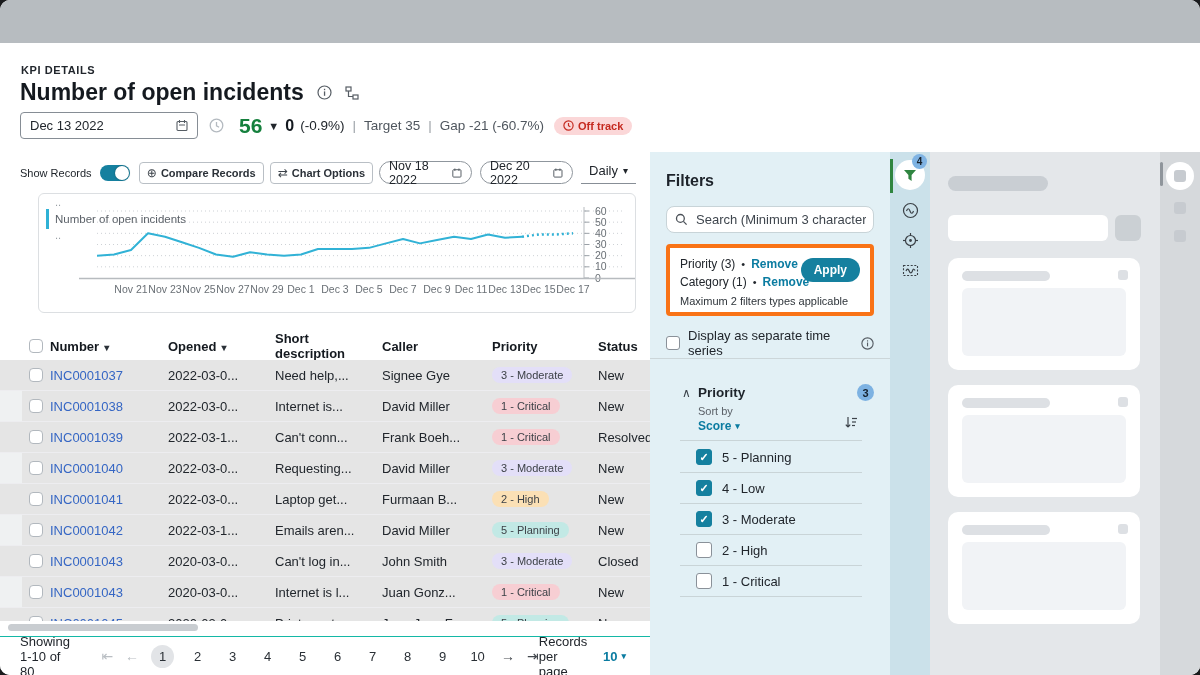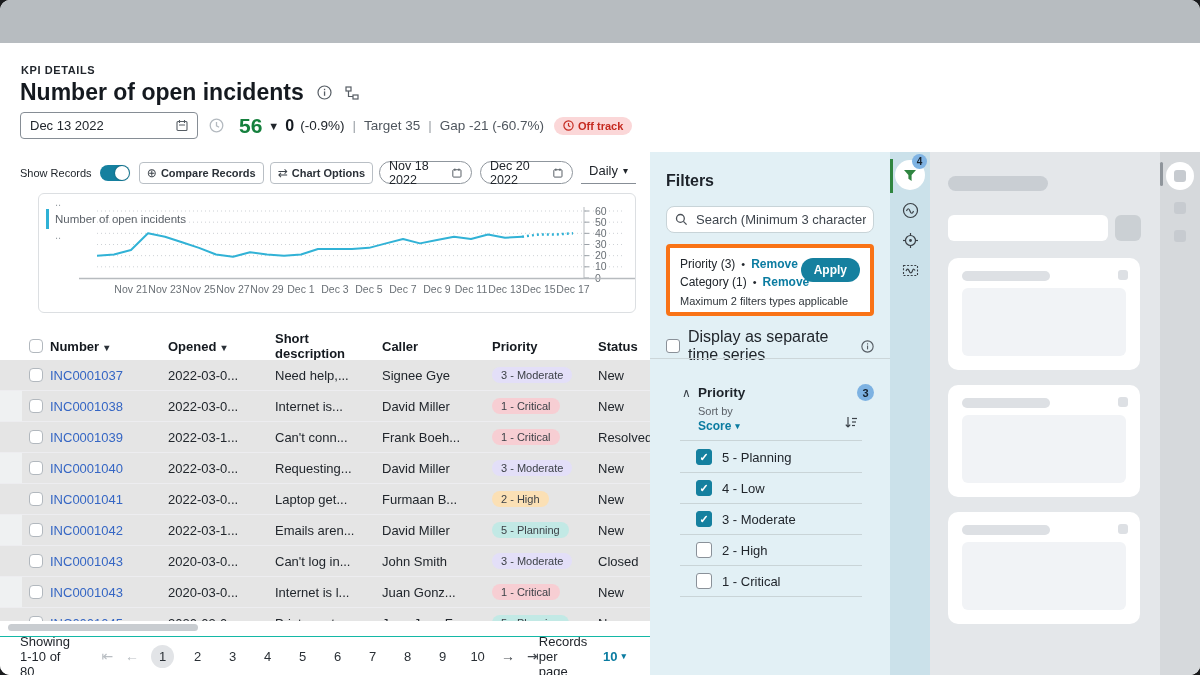--- a/index.html
+++ b/index.html
@@ -97,21 +97,21 @@
   .f-search .mag{margin:0 6px 0 8px;}
   .f-card{position:absolute;left:16px;top:92px;width:208px;height:72px;background:#ffffff;border:4px solid #f97316;
     border-radius:4px;box-sizing:border-box;padding:9px 10px;}
   .f-line{display:flex;align-items:center;gap:6px;font-size:12px;color:#21262c;margin-bottom:4px;}
   .f-bullet{color:#21262c;font-size:11px;}
   .f-remove{color:#0b7ca1;font-weight:bold;font-size:12px;}
   .f-apply{position:absolute;right:10px;top:10px;height:24px;padding:0 13px;border-radius:12px;background:#15809f;
     color:#fff;font-size:12px;font-weight:bold;display:inline-flex;align-items:center;border:none;}
   .f-note{font-size:11px;color:#2e343a;margin-top:6px;}
   .f-sep-row{position:absolute;left:16px;top:176px;width:208px;display:flex;align-items:center;gap:8px;}
-  .f-sep-row .lbl{font-size:16px;color:#21262c;flex:1;}
+  .f-sep-row .lbl{font-size:13px;color:#21262c;flex:1;}
   .f-divider{position:absolute;left:0;top:206px;width:240px;height:1px;background:#ccd6d9;}
   .sec-head{position:absolute;left:32px;width:192px;display:flex;align-items:center;}
   .sec-caret{font-size:12px;color:#3c434a;width:16px;}
   .sec-name{font-size:13.5px;font-weight:bold;color:#1d232a;}
   .sec-badge{margin-left:auto;width:17px;height:17px;border-radius:50%;background:#7db2e2;color:#14202c;
     font-size:11px;font-weight:bold;display:flex;align-items:center;justify-content:center;}
   .sortby{position:absolute;left:48px;top:253px;font-size:11px;color:#5b6168;}
   .score{position:absolute;left:48px;top:267px;font-size:12px;font-weight:bold;color:#0b7ca1;display:flex;gap:4px;align-items:center;}
   .score .car{font-size:9px;}
   .sort-ico{position:absolute;left:194px;top:263px;}

